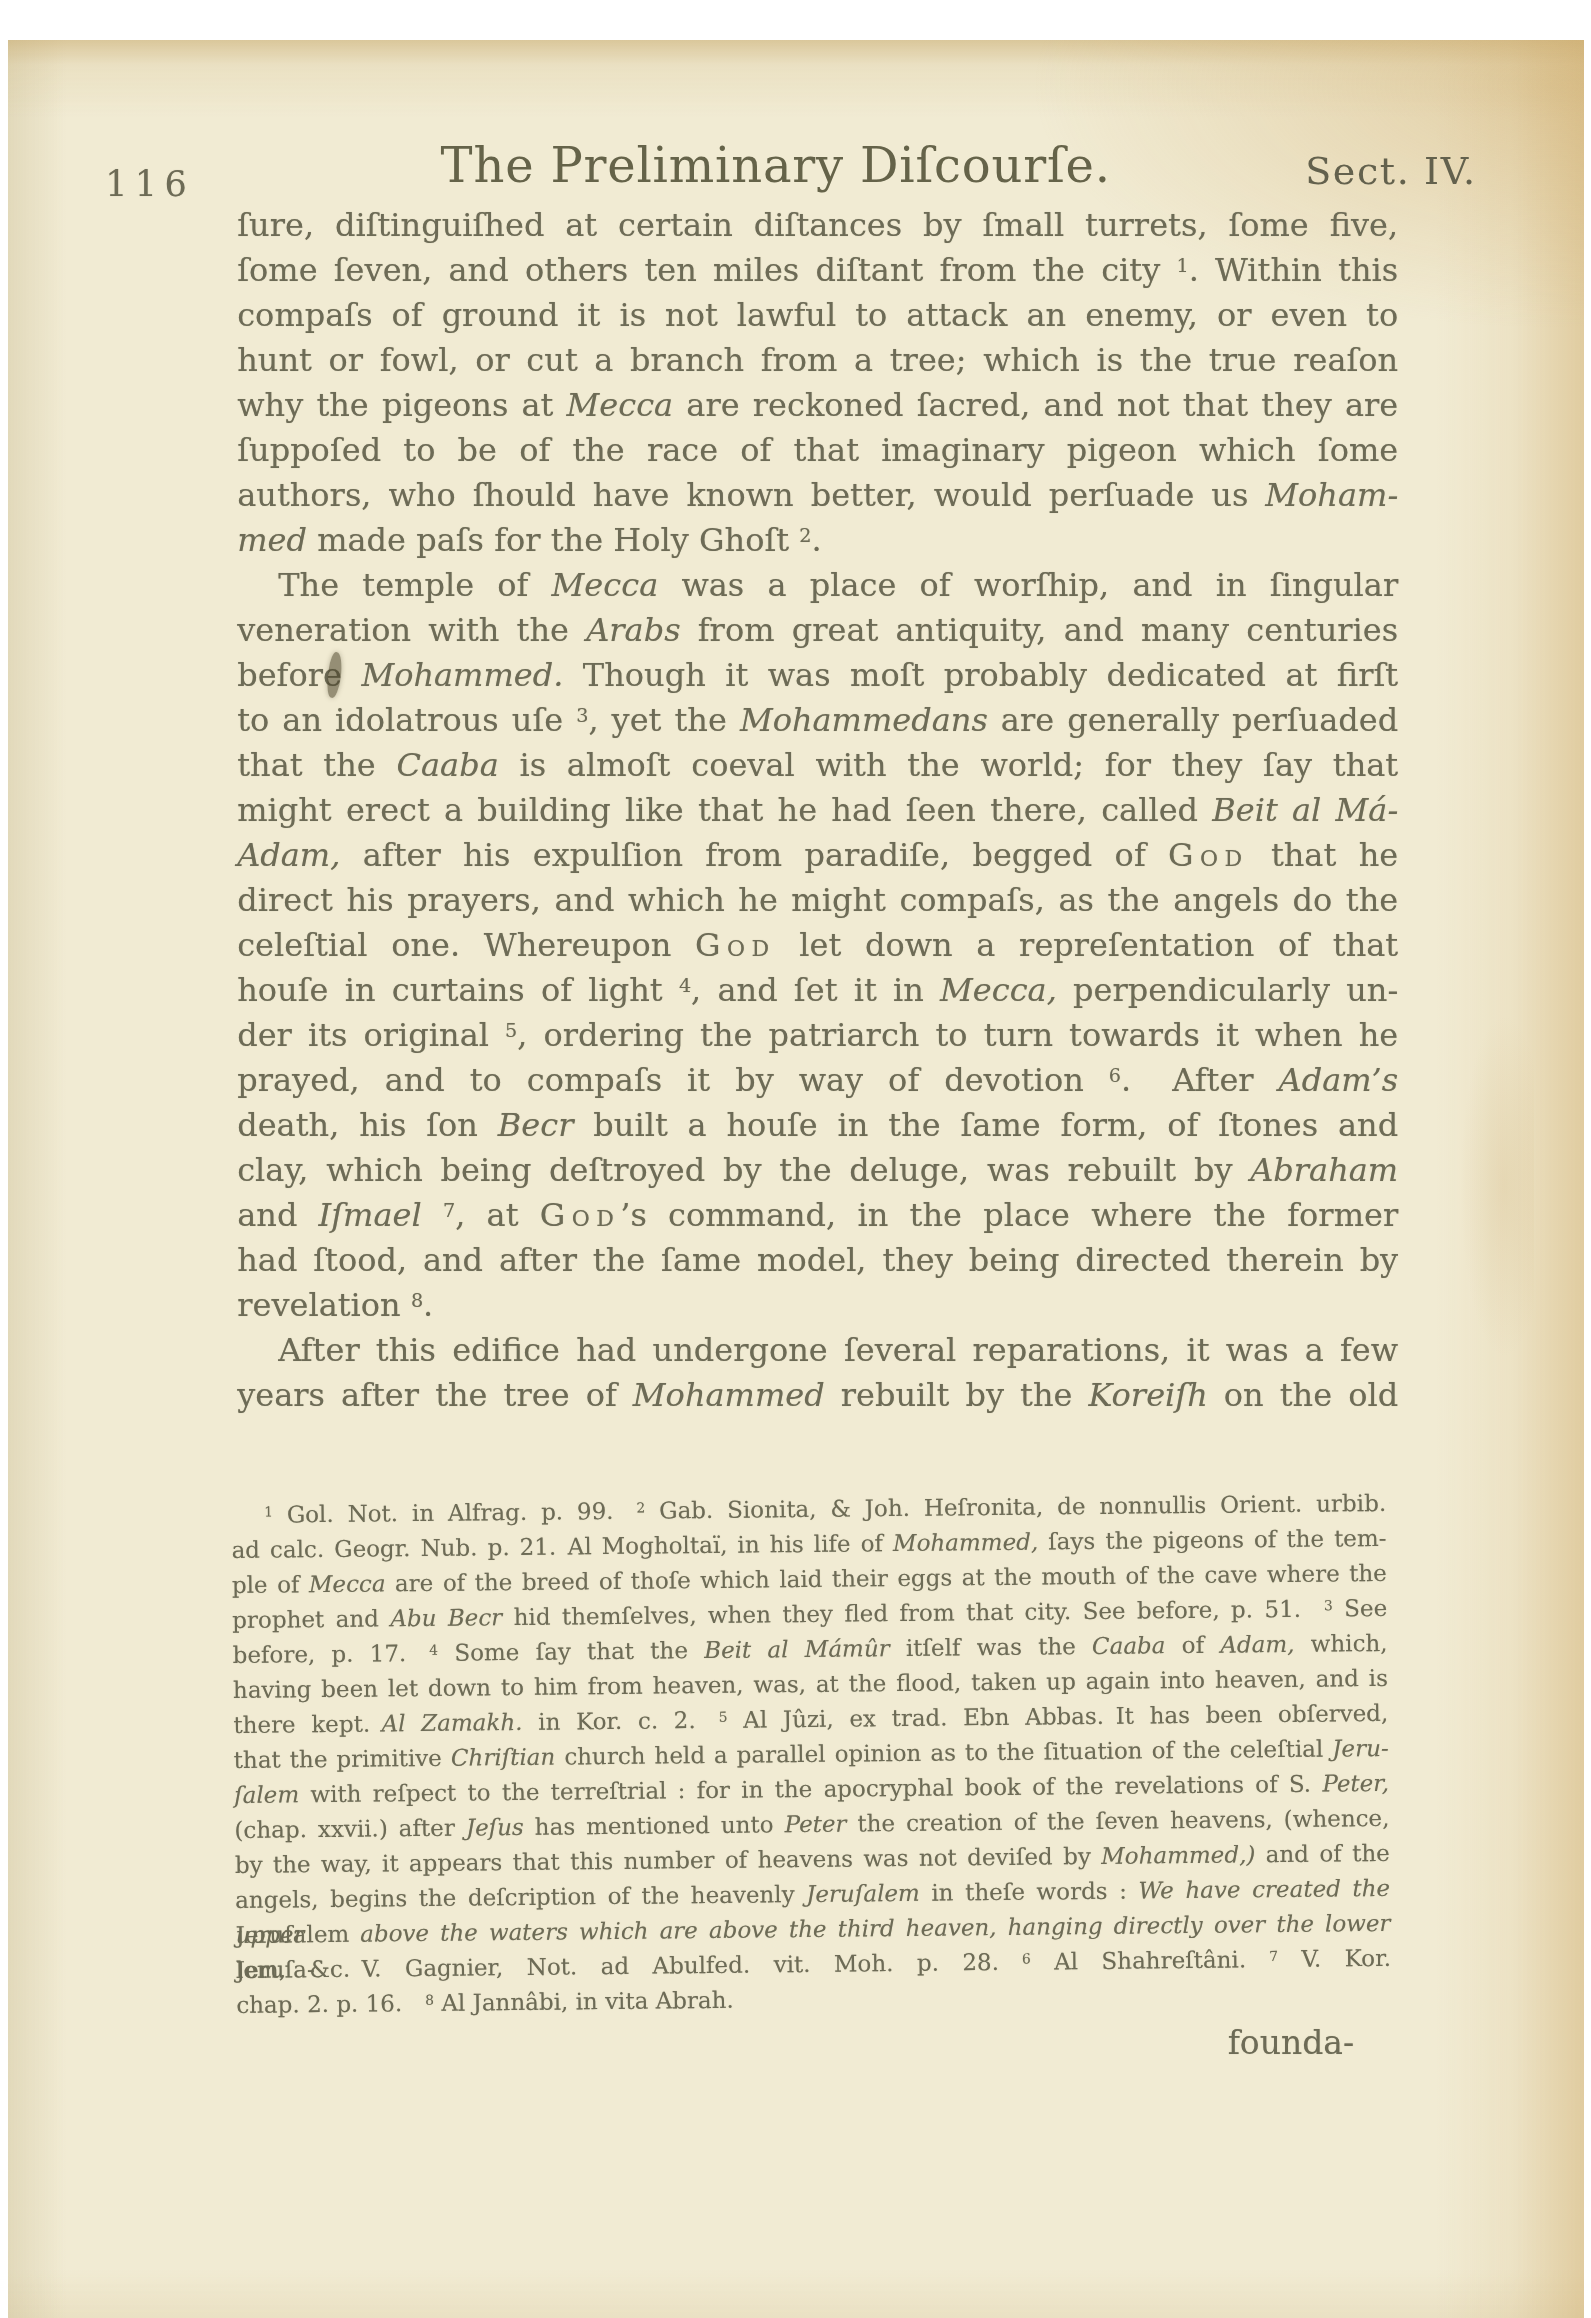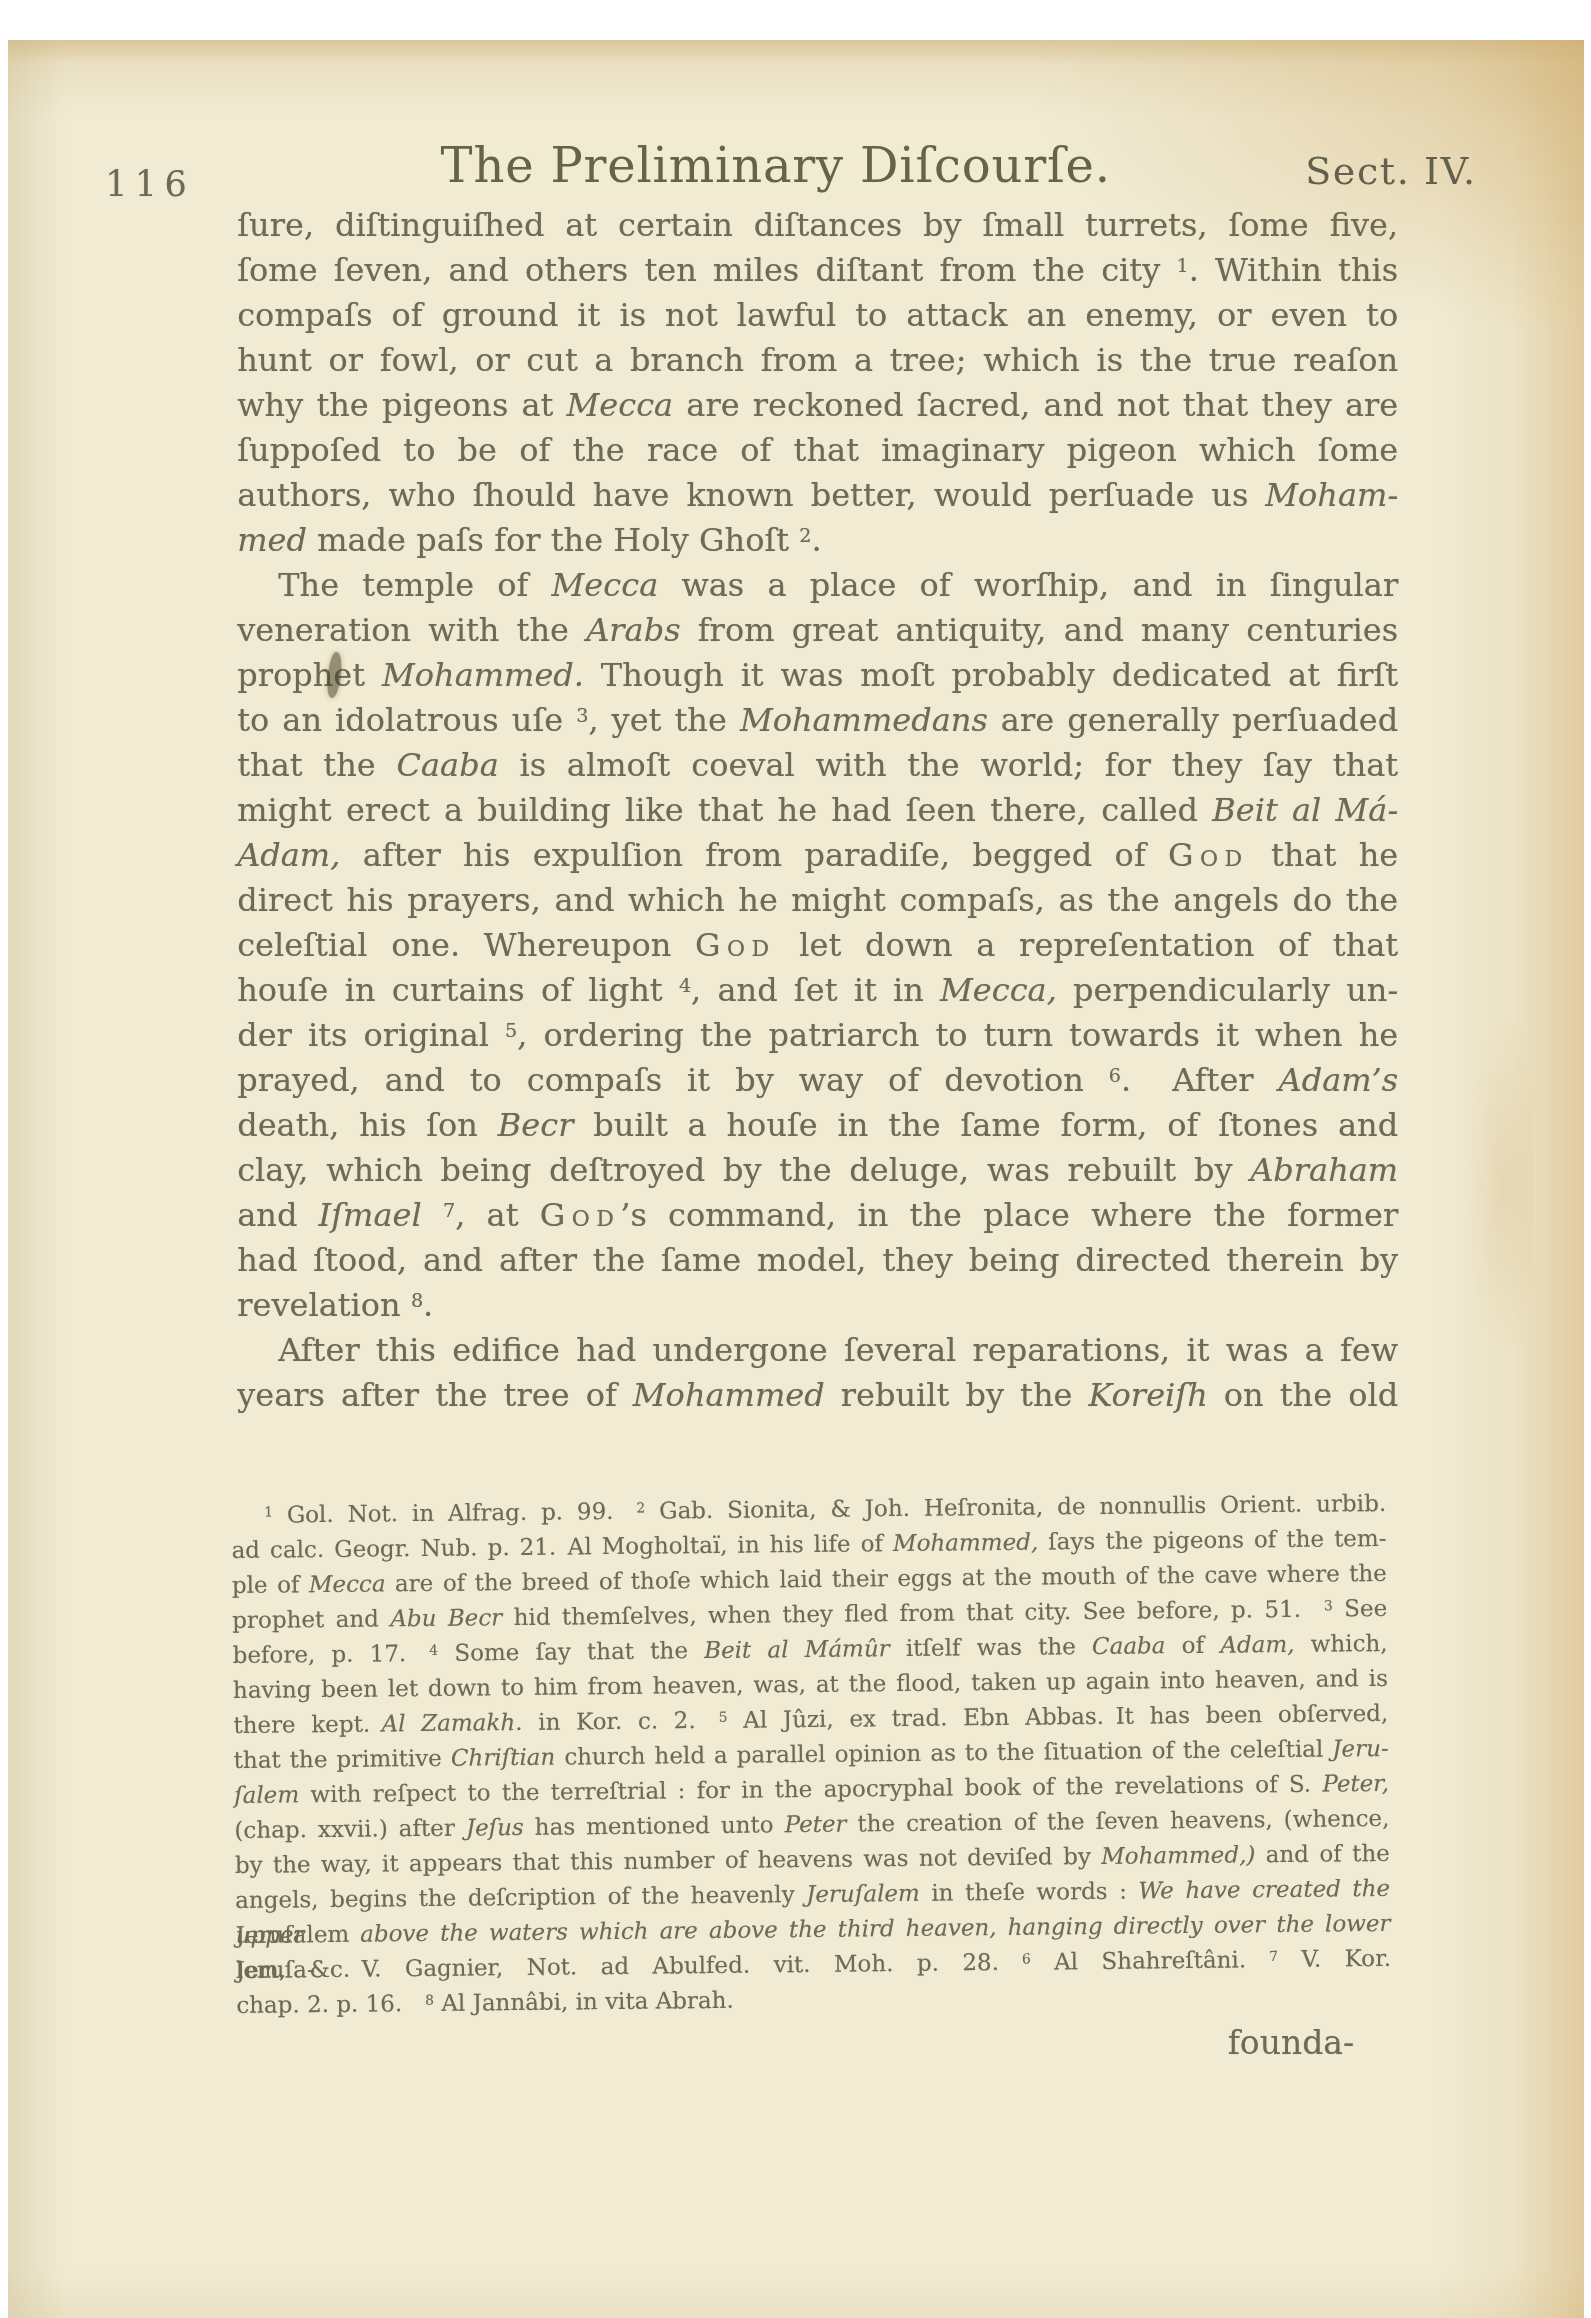--- a/index.html
+++ b/index.html
@@ -55,21 +55,21 @@
       <div class="tl"><span>ſure, diſtinguiſhed at certain diſtances by ſmall turrets, ſome five,</span></div>
       <div class="tl"><span>ſome ſeven, and others ten miles diſtant from the city </span><sup>1</sup><span>. Within this</span></div>
       <div class="tl"><span>compaſs of ground it is not lawful to attack an enemy, or even to</span></div>
       <div class="tl"><span>hunt or fowl, or cut a branch from a tree; which is the true reaſon</span></div>
       <div class="tl"><span>why the pigeons at </span><i>Mecca</i><span> are reckoned ſacred, and not that they are</span></div>
       <div class="tl"><span>ſuppoſed to be of the race of that imaginary pigeon which ſome</span></div>
       <div class="tl"><span>authors, who ſhould have known better, would perſuade us </span><i>Moham-</i></div>
       <div class="tl last"><i>med</i><span> made paſs for the Holy Ghoſt </span><sup>2</sup><span>.</span></div>
       <div class="tl ind"><span>The temple of </span><i>Mecca</i><span> was a place of worſhip, and in ſingular</span></div>
       <div class="tl"><span>veneration with the </span><i>Arabs</i><span> from great antiquity, and many centuries</span></div>
-      <div class="tl"><span>prophet </span><i>Mohammed.</i><span> Though it was moſt probably dedicated at firſt</span></div>
+      <div class="tl"><span>before </span><i>Mohammed.</i><span> Though it was moſt probably dedicated at firſt</span></div>
       <div class="tl"><span>to an idolatrous uſe </span><sup>3</sup><span>, yet the </span><i>Mohammedans</i><span> are generally perſuaded</span></div>
       <div class="tl"><span>that the </span><i>Caaba</i><span> is almoſt coeval with the world; for they ſay that</span></div>
       <div class="tl"><span>might erect a building like that he had ſeen there, called </span><i>Beit al Má-</i></div>
       <div class="tl"><i>Adam,</i><span> after his expulſion from paradiſe, begged of </span><span class="sc">God</span><span> that he</span></div>
       <div class="tl"><span>direct his prayers, and which he might compaſs, as the angels do the</span></div>
       <div class="tl"><span>celeſtial one.  Whereupon </span><span class="sc">God</span><span> let down a repreſentation of that</span></div>
       <div class="tl"><span>houſe in curtains of light </span><sup>4</sup><span>, and ſet it in </span><i>Mecca,</i><span> perpendicularly un-</span></div>
       <div class="tl"><span>der its original </span><sup>5</sup><span>, ordering the patriarch to turn towards it when he</span></div>
       <div class="tl"><span>prayed, and to compaſs it by way of devotion </span><sup>6</sup><span>.  After </span><i>Adam’s</i></div>
       <div class="tl"><span>death, his ſon </span><i>Becr</i><span> built a houſe in the ſame form, of ſtones and</span></div>

